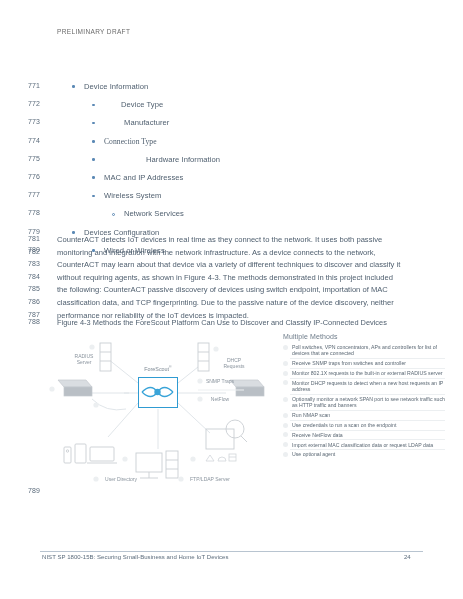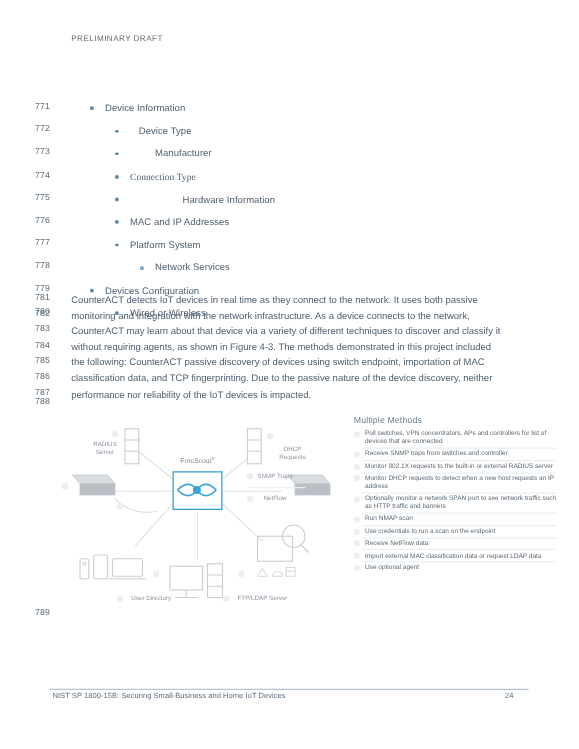--- a/index.html
+++ b/index.html
@@ -129,36 +129,36 @@
 <div class="page">
 
   <div class="header">PRELIMINARY DRAFT</div>
 
   <div id="outline-root">
       <div class="lnum" style="top: 82px;">771</div>
       <div class="bullet" style="left: 72px; top: 85.4px;"></div>
       <div class="ltext" style="left: 84px; top: 82px;">Device Information</div>
       <div class="lnum" style="top: 100.2px;">772</div>
       <div class="bullet" style="left: 92px; top: 103.6px;"></div>
-      <div class="ltext" style="left: 111px; top: 100.2px;">Device Type</div>
+      <div class="ltext" style="left: 121px; top: 100.2px;">Device Type</div>
       <div class="lnum" style="top: 118.4px;">773</div>
       <div class="bullet" style="left: 92px; top: 121.8px;"></div>
       <div class="ltext" style="left: 104px; top: 118.4px; padding-left: 20px;">Manufacturer</div>
       <div class="lnum" style="top: 136.6px;">774</div>
       <div class="bullet" style="left: 92px; top: 140px;"></div>
       <div class="ltext" style="left: 104px; top: 136.6px; font-family: Liberation Serif, serif;">Connection Type</div>
       <div class="lnum" style="top: 154.8px;">775</div>
       <div class="bullet" style="left: 92px; top: 158.2px;"></div>
       <div class="ltext" style="left: 104px; top: 154.8px; margin-left: 42px;">Hardware Information</div>
       <div class="lnum" style="top: 173px;">776</div>
       <div class="bullet" style="left: 92px; top: 176.4px;"></div>
       <div class="ltext" style="left: 104px; top: 173px;">MAC and IP Addresses</div>
       <div class="lnum" style="top: 191.2px;">777</div>
       <div class="bullet" style="left: 92px; top: 194.6px;"></div>
-      <div class="ltext" style="left: 104px; top: 191.2px;">Platform System</div>
+      <div class="ltext" style="left: 104px; top: 191.2px;">Wireless System</div>
       <div class="lnum" style="top: 209.4px;">778</div>
       <div class="bullet-hollow" style="left: 112px; top: 212.8px;"></div>
       <div class="ltext" style="left: 124px; top: 209.4px;">Network Services</div>
       <div class="lnum" style="top: 227.6px;">779</div>
       <div class="bullet" style="left: 72px; top: 231px;"></div>
       <div class="ltext" style="left: 84px; top: 227.6px;">Devices Configuration</div>
       <div class="lnum" style="top: 245.8px;">780</div>
       <div class="bullet" style="left: 92px; top: 249.2px;"></div>
       <div class="ltext" style="left: 104px; top: 245.8px;">Wired or Wireless</div>
     </div>
@@ -174,20 +174,21 @@
       <div class="para-line" style="top: 272.8px;">without requiring agents, as shown in Figure 4-3. The methods demonstrated in this project included</div>
       <div class="lnum" style="top: 285.4px;">785</div>
       <div class="para-line" style="top: 285.4px;">the following: CounterACT passive discovery of devices using switch endpoint, importation of MAC</div>
       <div class="lnum" style="top: 298px;">786</div>
       <div class="para-line" style="top: 298px;">classification data, and TCP fingerprinting. Due to the passive nature of the device discovery, neither</div>
       <div class="lnum" style="top: 310.6px;">787</div>
       <div class="para-line" style="top: 310.6px;">performance nor reliability of the IoT devices is impacted.</div>
     </div>
 
   <div class="lnum" style="top:318px">788</div>
+  <div class="cap-line" style="top:318px">Figure 4-3 Methods the ForeScout Platform Can Use to Discover and Classify IP-Connected Devices</div>
 
   <div class="figure">
 
     <div class="diagram">
       <svg width="250" height="172" viewBox="0 0 250 172">
 
         <g stroke="#dde2e6" stroke-width="0.9" fill="none">
           <line x1="108" y1="50" x2="78" y2="26"></line>
           <line x1="148" y1="50" x2="178" y2="26"></line>
           <line x1="108" y1="70" x2="78" y2="104"></line>

